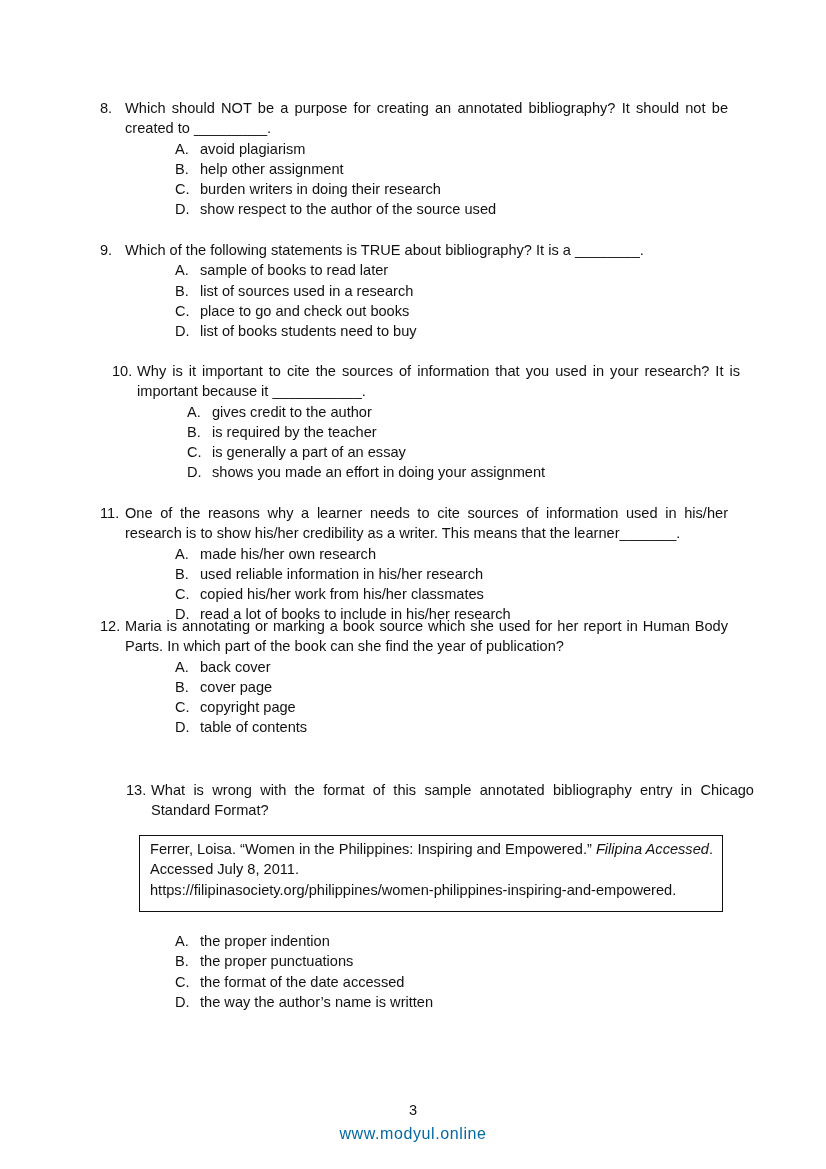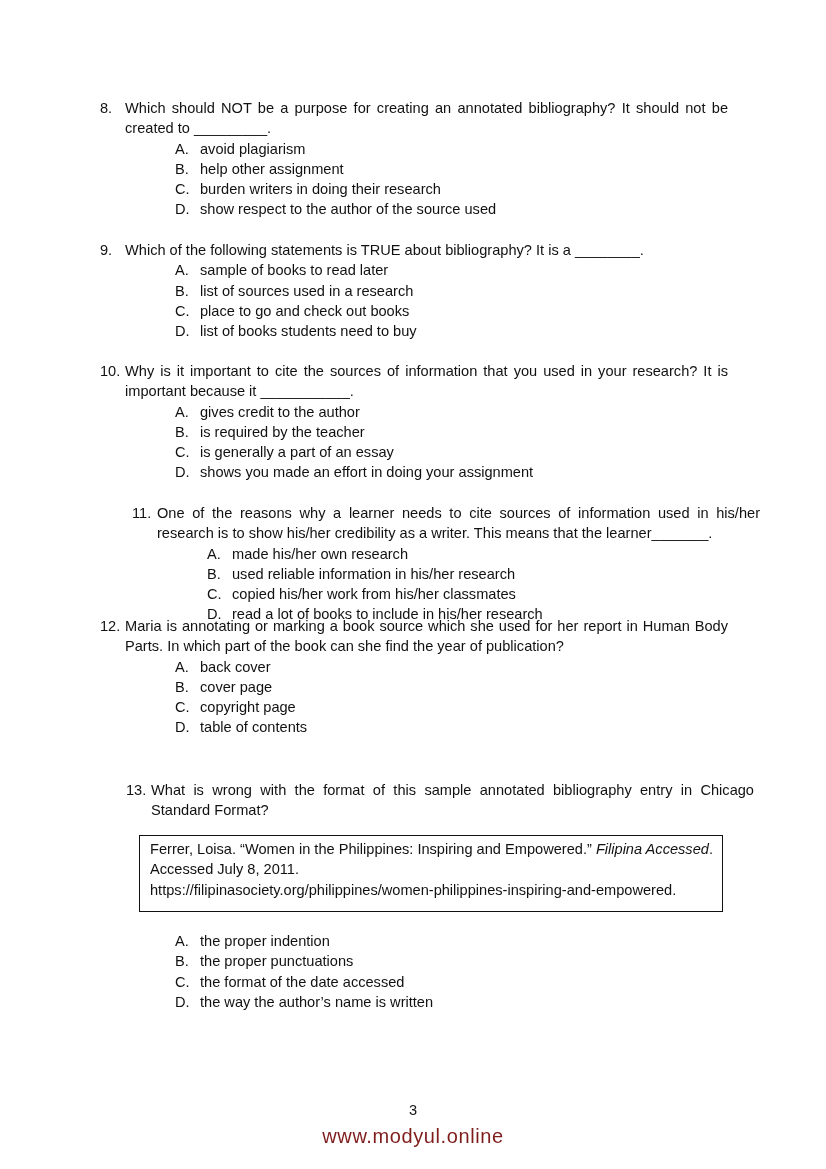--- a/index.html
+++ b/index.html
@@ -19,21 +19,21 @@
   .option { position: relative; padding-left: 100px; line-height: 20.3px; }
   .opt-letter { position: absolute; left: 75px; top: 0; }
   .citation-box {
     position: absolute; left: 139px; top: 835px; width: 572px; height: 64px;
     border: 1.2px solid #111; padding: 3px 0 8px 10px; line-height: 20.3px;
   }
   .citation-box .title-ital { font-style: italic; }
   .page-number { position: absolute; left: 0; width: 826px; top: 1102px; text-align: center; font-size: 14.6px; }
   .watermark {
     position: absolute; left: 0; width: 826px; top: 1125px; text-align: center;
-    font-size: 20px; color: #7f1d1d; letter-spacing: 0.6px;
+    font-size: 16px; color: #0369a1; letter-spacing: 0.6px;
   }
 </style>
 </head>
 <body>
 
 <div class="page">
 
   <div class="question" style="top:98px;">
     <div class="q-stem">
       <span class="q-num">8.</span>
@@ -53,34 +53,34 @@
       <span>Which of the following statements is TRUE about bibliography? It is a ________.</span>
     </div>
     <ul class="options">
       <li class="option"><span class="opt-letter">A.</span><span>sample of books to read later</span></li>
       <li class="option"><span class="opt-letter">B.</span><span>list of sources used in a research</span></li>
       <li class="option"><span class="opt-letter">C.</span><span>place to go and check out books</span></li>
       <li class="option"><span class="opt-letter">D.</span><span>list of books students need to buy</span></li>
     </ul>
   </div>
 
-  <div class="question" style="top:361px;">
+  <div class="question" style="top:361px;margin-left:12px;">
     <div class="q-stem">
       <span class="q-num">10.</span>
       <span>Why is it important to cite the sources of information that you used in your research? It is important because it ___________.</span>
     </div>
     <ul class="options">
       <li class="option"><span class="opt-letter">A.</span><span>gives credit to the author</span></li>
       <li class="option"><span class="opt-letter">B.</span><span>is required by the teacher</span></li>
       <li class="option"><span class="opt-letter">C.</span><span>is generally a part of an essay</span></li>
       <li class="option"><span class="opt-letter">D.</span><span>shows you made an effort in doing your assignment</span></li>
     </ul>
   </div>
 
-  <div class="question" style="top:503px;margin-left:32px;">
+  <div class="question" style="top:503px;">
     <div class="q-stem">
       <span class="q-num">11.</span>
       <span>One of the reasons why a learner needs to cite sources of information used in his/her research is to show his/her credibility as a writer. This means that the learner_______.</span>
     </div>
     <ul class="options">
       <li class="option"><span class="opt-letter">A.</span><span>made his/her own research</span></li>
       <li class="option"><span class="opt-letter">B.</span><span>used reliable information in his/her research</span></li>
       <li class="option"><span class="opt-letter">C.</span><span>copied his/her work from his/her classmates</span></li>
       <li class="option"><span class="opt-letter">D.</span><span>read a lot of books to include in his/her research</span></li>
     </ul>

